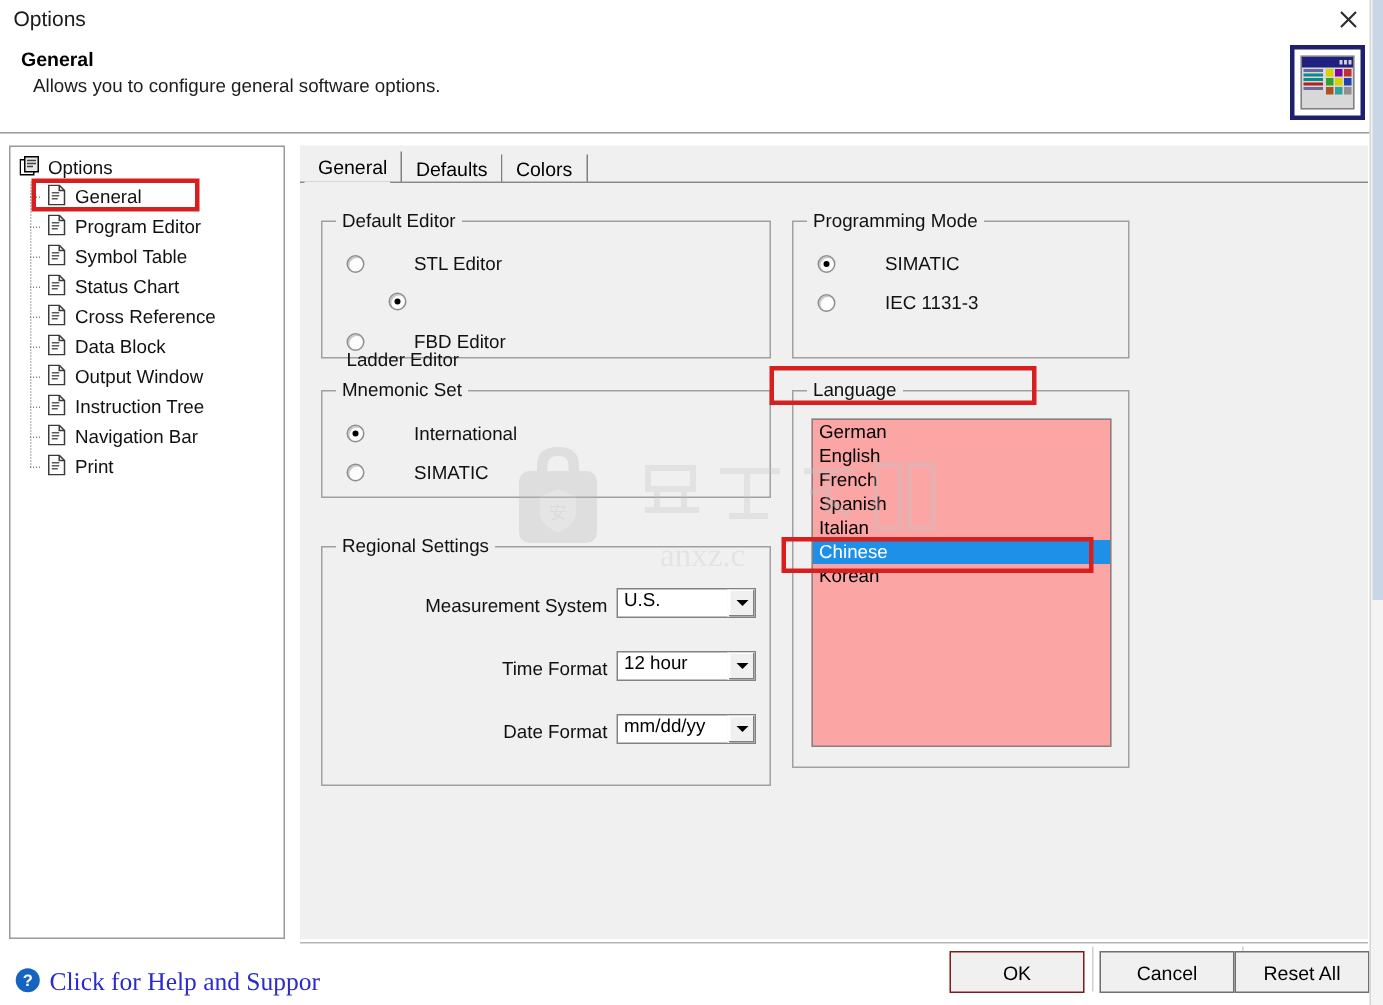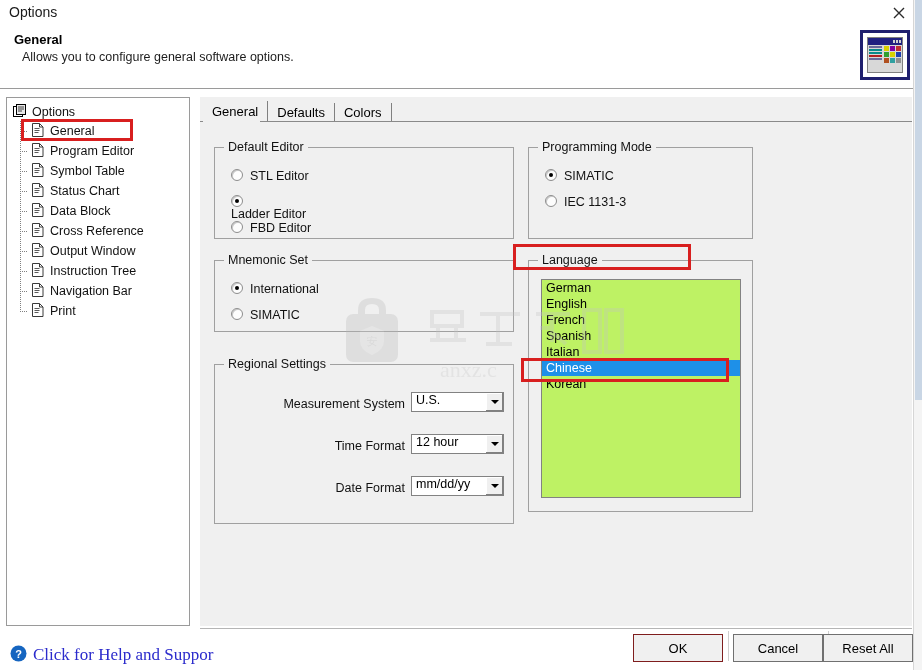--- a/index.html
+++ b/index.html
@@ -174,22 +174,23 @@
     background: #f0f0f0;
     padding: 0 4px;
     font-size: 12.5px;
     color: #111;
     white-space: nowrap;
   }
 
   
   .radio-row {
     position: absolute;
-    display: flex; align-items: flex-start;
+    display: flex; align-items: center;
     cursor: pointer;
+    gap: 26px;
   }
   .radio {
     width: 12px; height: 12px;
     border-radius: 50%;
     border: 1px solid #8d8d8d;
     background: #fdfdfd;
     box-shadow: inset 1px 1px 0 #c9c9c9;
     box-sizing: border-box;
     margin-right: 7px;
     position: relative;
@@ -241,21 +242,21 @@
     display: block;
     width: 0; height: 0;
     border-left: 4px solid transparent;
     border-right: 4px solid transparent;
     border-top: 4px solid #000;
   }
 
   
   .listbox {
     position: absolute;
-    background: #bef264;
+    background: #fca5a5;
     border: 1px solid #828282;
     box-sizing: border-box;
     overflow: hidden;
   }
   .lb-item {
     height: 16px;
     line-height: 16px;
     padding-left: 4px;
     font-size: 12.5px;
     color: #000;
@@ -436,31 +437,31 @@
           <span class="label">Status Chart</span>
         </div>
         <div class="tree-item">
           <span class="dotline-v"></span>
           <span class="dotline-h"></span>
           <span class="doc-icon"><svg width="13" height="14" viewBox="0 0 13 14">
               <path d="M1.5 0.5h7l3.5 3.5v9.5h-10.5z" fill="#ffffff" stroke="#3a3a3a" stroke-width="1"></path>
               <path d="M8.5 0.5v3.5h3.5" fill="none" stroke="#3a3a3a" stroke-width="1"></path>
               <path d="M3.5 5.5h5 M3.5 7.5h5 M3.5 9.5h4" stroke="#5a5a5a" stroke-width="1"></path>
             </svg></span>
+          <span class="label">Cross Reference</span>
+        </div>
+        <div class="tree-item">
+          <span class="dotline-v"></span>
+          <span class="dotline-h"></span>
+          <span class="doc-icon"><svg width="13" height="14" viewBox="0 0 13 14">
+              <path d="M1.5 0.5h7l3.5 3.5v9.5h-10.5z" fill="#ffffff" stroke="#3a3a3a" stroke-width="1"></path>
+              <path d="M8.5 0.5v3.5h3.5" fill="none" stroke="#3a3a3a" stroke-width="1"></path>
+              <path d="M3.5 5.5h5 M3.5 7.5h5 M3.5 9.5h4" stroke="#5a5a5a" stroke-width="1"></path>
+            </svg></span>
           <span class="label">Data Block</span>
-        </div>
-        <div class="tree-item">
-          <span class="dotline-v"></span>
-          <span class="dotline-h"></span>
-          <span class="doc-icon"><svg width="13" height="14" viewBox="0 0 13 14">
-              <path d="M1.5 0.5h7l3.5 3.5v9.5h-10.5z" fill="#ffffff" stroke="#3a3a3a" stroke-width="1"></path>
-              <path d="M8.5 0.5v3.5h3.5" fill="none" stroke="#3a3a3a" stroke-width="1"></path>
-              <path d="M3.5 5.5h5 M3.5 7.5h5 M3.5 9.5h4" stroke="#5a5a5a" stroke-width="1"></path>
-            </svg></span>
-          <span class="label">Cross Reference</span>
         </div>
         <div class="tree-item">
           <span class="dotline-v"></span>
           <span class="dotline-h"></span>
           <span class="doc-icon"><svg width="13" height="14" viewBox="0 0 13 14">
               <path d="M1.5 0.5h7l3.5 3.5v9.5h-10.5z" fill="#ffffff" stroke="#3a3a3a" stroke-width="1"></path>
               <path d="M8.5 0.5v3.5h3.5" fill="none" stroke="#3a3a3a" stroke-width="1"></path>
               <path d="M3.5 5.5h5 M3.5 7.5h5 M3.5 9.5h4" stroke="#5a5a5a" stroke-width="1"></path>
             </svg></span>
           <span class="label">Output Window</span>

